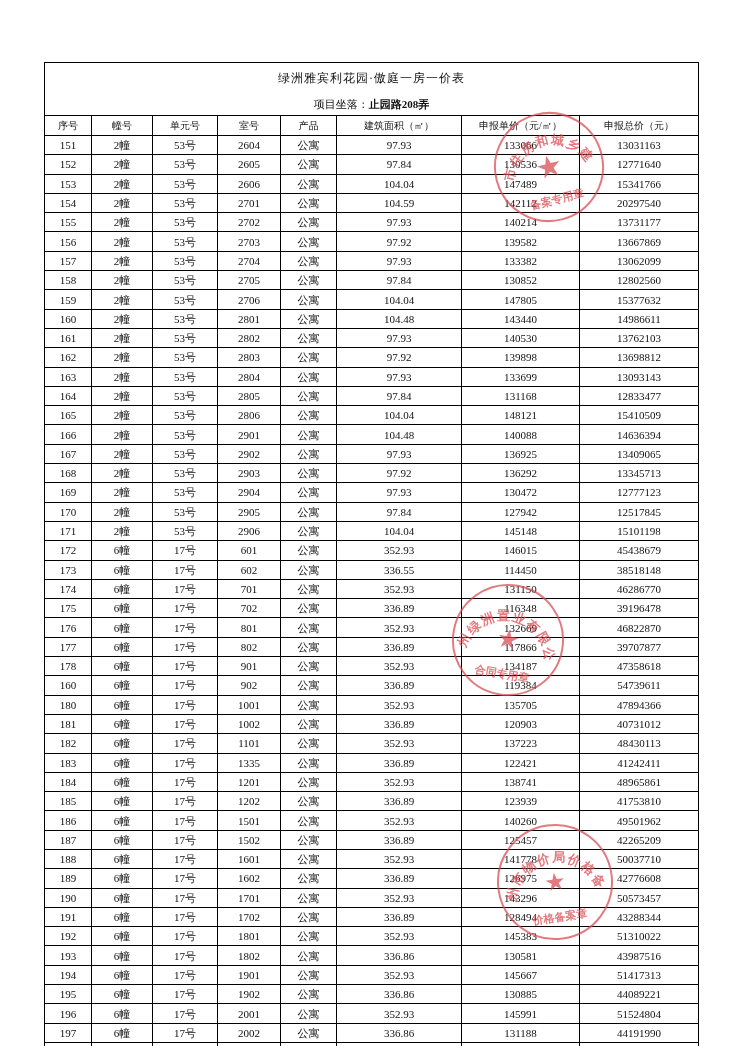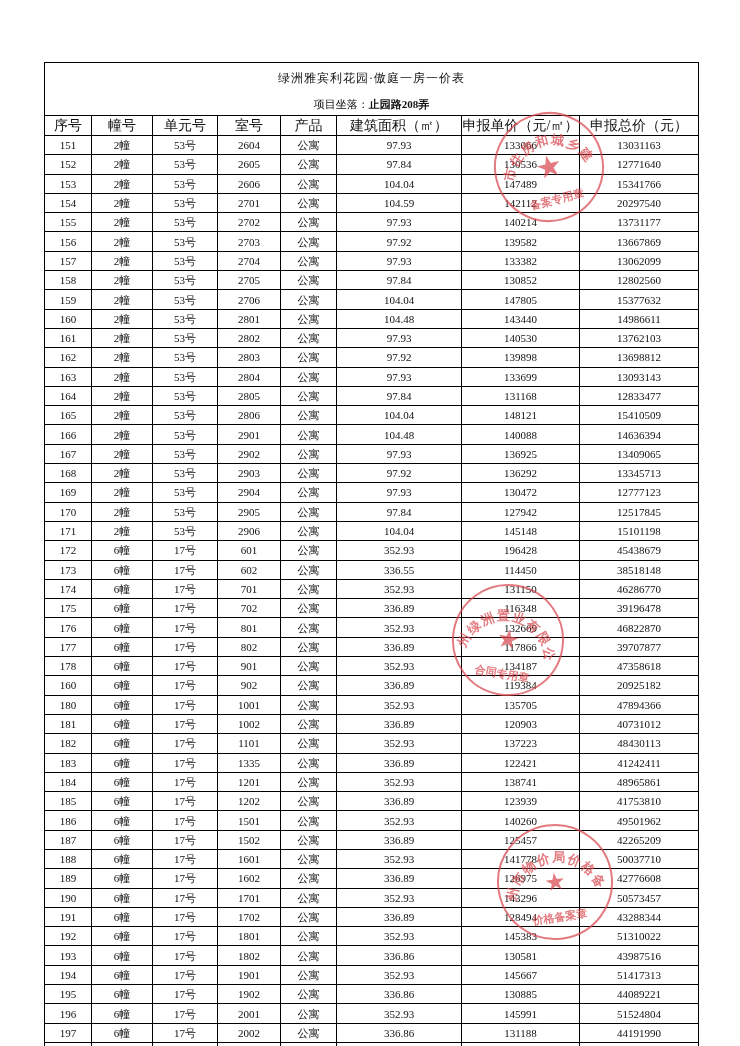--- a/index.html
+++ b/index.html
@@ -51,21 +51,21 @@
     height: 22px;
     font-size: 11px;
     border-top: none !important;
   }
   .subtitle-cell .sub-strong {
     font-weight: bold;
     margin-top: 48px;
   }
   thead td.head {
     height: 19px;
-    font-size: 14px;
+    font-size: 10px;
   }
   tbody td {
     height: 18.3px;
     font-size: 11px;
     line-height: 18px;
     font-family: "Liberation Serif", "DejaVu Serif", serif;
   }
   
   col.c0 { width: 47px; }
   col.c1 { width: 61px; }
@@ -387,21 +387,21 @@
             <td>145148</td>
             <td>15101198</td>
           </tr>
           <tr>
             <td>172</td>
             <td>6幢</td>
             <td>17号</td>
             <td>601</td>
             <td>公寓</td>
             <td>352.93</td>
-            <td>196428</td>
+            <td>146015</td>
             <td>45438679</td>
           </tr>
           <tr>
             <td>173</td>
             <td>6幢</td>
             <td>17号</td>
             <td>602</td>
             <td>公寓</td>
             <td>336.55</td>
             <td>114450</td>
@@ -458,21 +458,21 @@
             <td>47358618</td>
           </tr>
           <tr>
             <td>160</td>
             <td>6幢</td>
             <td>17号</td>
             <td>902</td>
             <td>公寓</td>
             <td>336.89</td>
             <td>119384</td>
-            <td>20925182</td>
+            <td>54739611</td>
           </tr>
           <tr>
             <td>180</td>
             <td>6幢</td>
             <td>17号</td>
             <td>1001</td>
             <td>公寓</td>
             <td>352.93</td>
             <td>135705</td>
             <td>47894366</td>

